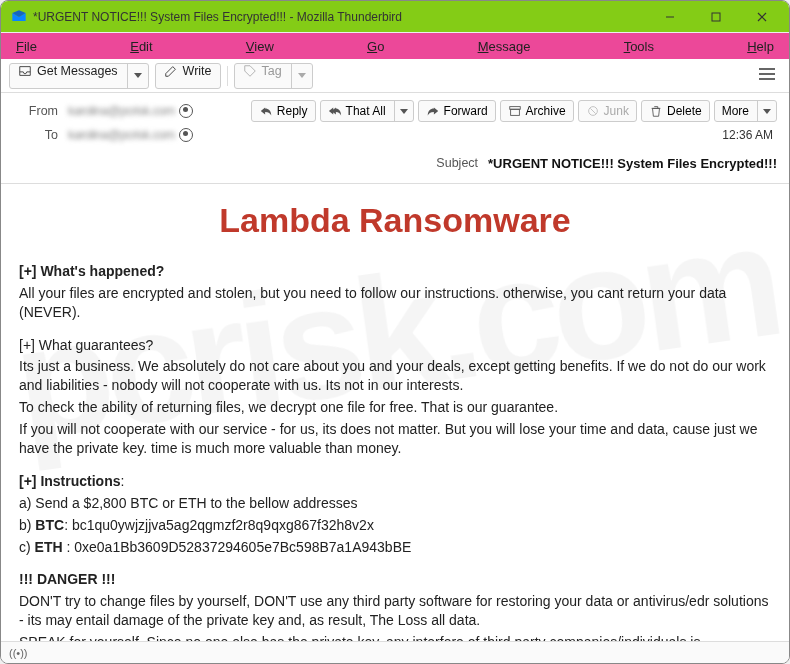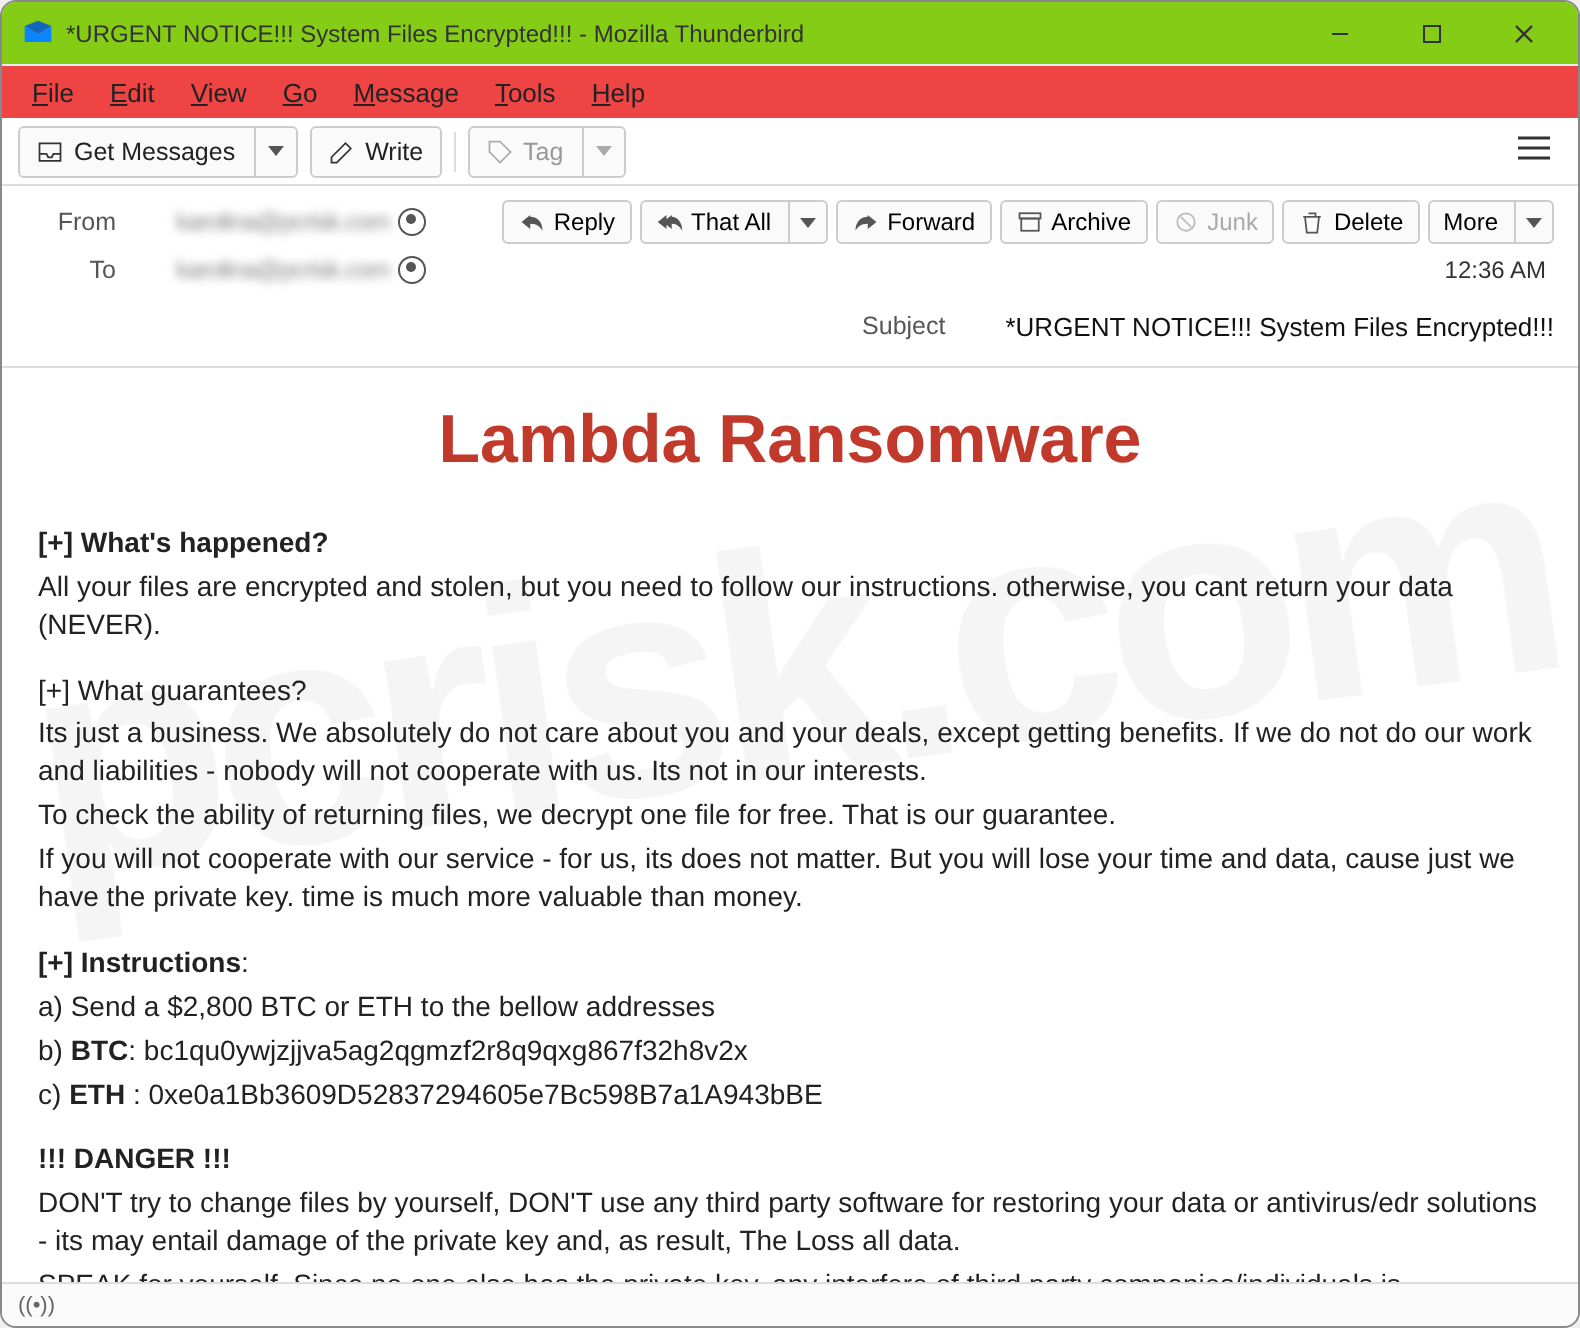--- a/index.html
+++ b/index.html
@@ -46,42 +46,42 @@
   display: flex; align-items: center; justify-content: center;
   color: #333;
 }
 
 .menubar {
   height: 26px;
   display: flex;
   align-items: center;
   padding: 0 8px;
   gap: 4px;
-  background: #ef4444;
+  background: #ec4899;
+  justify-content: space-between;
 }
 .menubar-item {
   padding: 2px 7px;
   font-size: 13px;
   color: #222;
 }
 .menubar-item u { text-decoration: underline; }
 
 .toolbar {
   height: 34px;
   display: flex;
   align-items: center;
   padding: 0 8px;
   gap: 6px;
   border-bottom: 1px solid #ddd;
   background: #fff;
 }
 .tbtn {
   height: 26px;
   display: flex;
-  align-items: center;
   padding: 0 8px;
   border: 1px solid #ccc;
   border-radius: 3px;
   font-size: 12.5px;
   color: #222;
   background: #fafafa;
   gap: 5px;
 }
 .tbtn.split { padding-right: 0; }
 .tbtn .caret { border-left: 1px solid #ccc; padding: 0 6px; margin-left: 4px; height: 100%; display:flex;align-items:center;}
@@ -91,37 +91,36 @@
 
 .header-area {
   padding: 6px 12px 8px 12px;
   border-bottom: 1px solid #ddd;
   background: #fff;
 }
 .hrow {
   display: flex;
   align-items: center;
   min-height: 24px;
-  gap: 20px;
 }
 .hlabel {
   width: 55px;
   text-align: right;
   color: #555;
   font-size: 12.5px;
   padding-right: 10px;
 }
 .hval {
   font-size: 12.5px;
   color: #222;
   display: flex;
   align-items: center;
   gap: 4px;
 }
-.subject-val { font-weight: 400; font-size: 13px; color: #111; }
+.subject-val { font-weight: 700; font-size: 13px; color: #111; }
 .actionbar {
   display: flex;
   gap: 4px;
   margin-left: auto;
   align-items: flex-end;
 }
 .abtn {
   height: 22px;
   display: flex;
   align-items: center;

